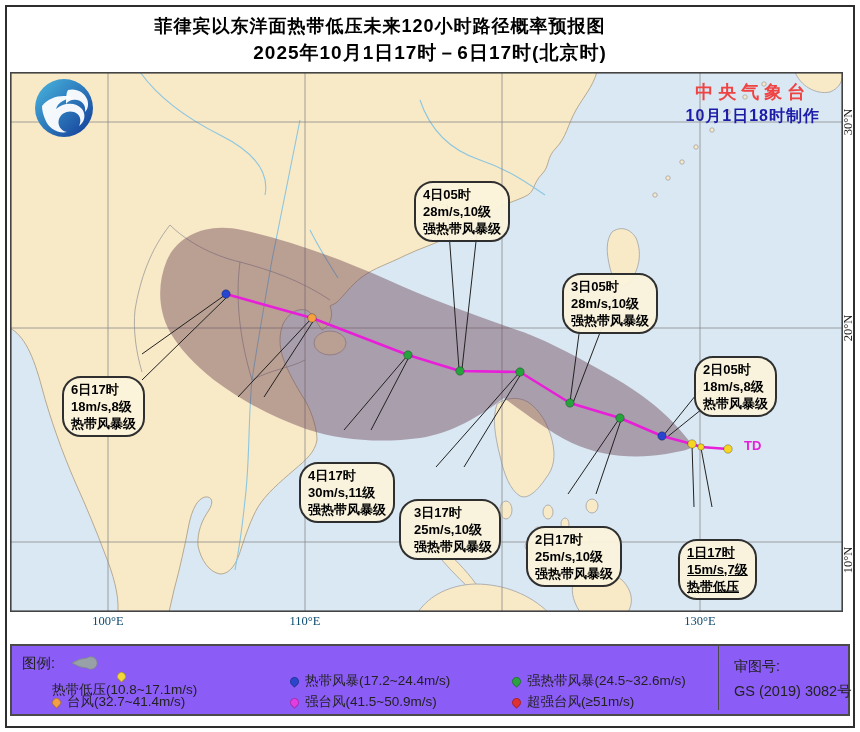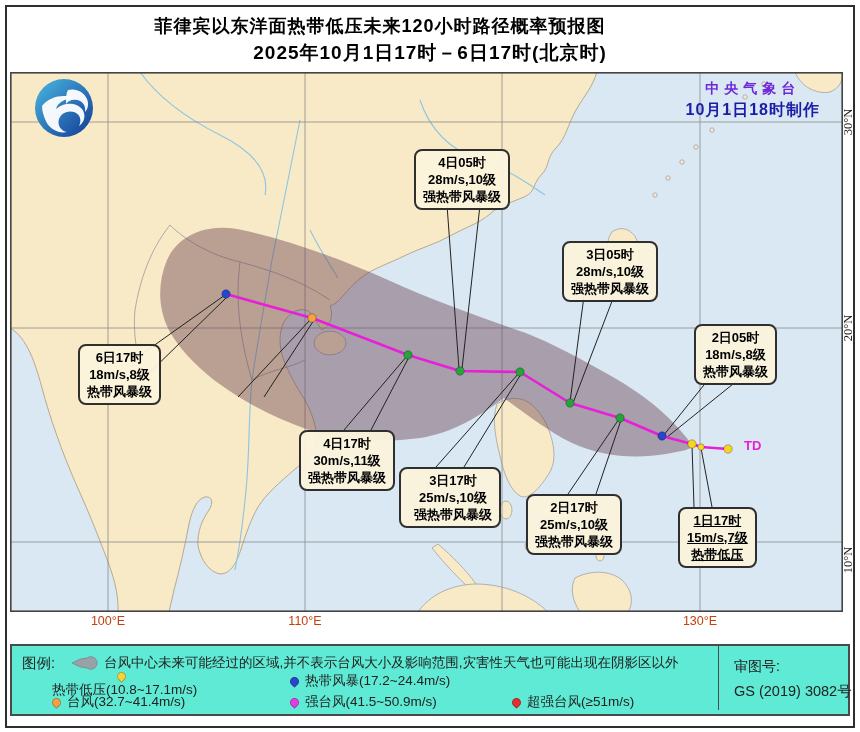--- a/index.html
+++ b/index.html
@@ -6,35 +6,35 @@
   #page{position:relative;width:860px;height:732px;background:#ffffff;overflow:hidden;
         font-family:"Liberation Sans","DejaVu Sans",sans-serif;color:#000;}
   .frame{position:absolute;left:5px;top:5px;width:846px;height:719px;border:2px solid #2e2e2e;}
   
   .title1{position:absolute;left:0;top:14px;width:760px;text-align:center;font-size:18px;font-weight:bold;letter-spacing:1px;}
   .title2{position:absolute;left:0;top:40px;width:860px;text-align:center;font-size:19px;font-weight:bold;letter-spacing:1px;}
   
   #mapbox{position:absolute;left:10px;top:72px;width:833px;height:540px;}
   #mapsvg{position:absolute;left:0;top:0;}
   .producer{position:absolute;right:40px;top:80px;text-align:center;z-index:6;}
-  .producer .agency{font-size:14px;font-weight:bold;color:#6d28d9;letter-spacing:5px;}
+  .producer .agency{font-size:18px;font-weight:bold;color:#ef4444;letter-spacing:5px;}
   .producer .issue{font-size:16px;font-weight:bold;color:#1c1ca8;letter-spacing:1px;margin-top:2px;}
   .logo{position:absolute;left:28px;top:76px;z-index:6;}
   
-  .callout{position:absolute;background:rgba(251,243,219,0.95);border:2px solid #2f2f2f;border-radius:8px;
-           padding:3px 7px;font-size:13px;font-weight:bold;line-height:17px;text-align:center;color:#000;
-           z-index:5;white-space:nowrap;}
+  .callout{position:absolute;background:rgba(251,243,219,0.95);border:2px solid #2f2f2f;border-radius:19px;
+           padding:3px 7px;font-size:13px;font-weight:bold;line-height:17px;text-align:left;color:#000;
+           z-index:5;white-space:nowrap;margin-top:32px;}
   .td-label{position:absolute;left:744px;top:438px;font-size:13px;font-weight:bold;color:#e81fd8;z-index:5;}
   
-  .lon{position:absolute;top:614px;transform:translateX(-50%);font-family:Liberation Sans, sans-serif;
-       font-size:12.5px;color:#c2410c;z-index:2;white-space:nowrap;}
+  .lon{position:absolute;top:614px;transform:translateX(-50%);font-family:Liberation Serif, serif;
+       font-size:12.5px;color:#0c4a6e;z-index:2;white-space:nowrap;}
   .lat{position:absolute;left:826px;width:44px;height:14px;text-align:center;transform:rotate(-90deg);
        font-family:"Liberation Serif","DejaVu Serif",serif;font-size:12.5px;color:#222;z-index:2;white-space:nowrap;}
   
-  .legend{position:absolute;left:10px;top:644px;width:836px;height:68px;border:2px solid #4a4a4a;background:#5eead4;z-index:4;}
+  .legend{position:absolute;left:10px;top:644px;width:836px;height:68px;border:2px solid #4a4a4a;background:#8b5cf6;z-index:4;}
   .legend-label{position:absolute;left:10px;top:8px;font-size:14.5px;color:#222;}
   .cone-icon{position:absolute;left:58px;top:9px;}
   .cone-note{position:absolute;left:92px;top:8px;font-size:13.5px;color:#222;white-space:nowrap;}
   .lg-item{position:absolute;display:flex;align-items:center;font-size:13.5px;color:#222;white-space:nowrap;}
   .lg-dot{display:inline-block;width:9px;height:9px;border-radius:50% 50% 50% 0;transform:rotate(-45deg);
           margin-right:6px;border:1px solid rgba(0,0,0,0.25);box-sizing:border-box;}
   .divider{position:absolute;left:706px;top:0;width:0;height:64px;border-left:1.5px solid #4a4a4a;}
   .approval-label{position:absolute;left:722px;top:12px;font-size:14px;color:#222;}
   .approval-number{position:absolute;left:722px;top:36px;font-size:14.5px;color:#222;white-space:nowrap;}
 </style>
@@ -206,50 +206,53 @@
   <div class="callout" style="left:414px;top:149px;">
     <div>4日05时</div>
     <div>28m/s,10级</div>
     <div>强热带风暴级</div>
   </div>
   <div class="callout" style="left:299px;top:430px;">
     <div>4日17时</div>
     <div>30m/s,11级</div>
     <div>强热带风暴级</div>
   </div>
-  <div class="callout" style="left:78px;top:344px;">
+  <div class="callout" style="left:62px;top:344px;">
     <div>6日17时</div>
     <div>18m/s,8级</div>
     <div>热带风暴级</div>
   </div>
 
   <div class="lon" style="left:108px;">100°E</div>
   <div class="lon" style="left:305px;">110°E</div>
   <div class="lon" style="left:502px;margin-top:47px;">120°E</div>
   <div class="lon" style="left:700px;">130°E</div>
 
   <div class="lat" style="top:115px;">30°N</div>
   <div class="lat" style="top:321px;">20°N</div>
   <div class="lat" style="top:553px;">10°N</div>
 
   <div class="legend">
     <span class="legend-label">图例:</span>
     <svg class="cone-icon" width="30" height="16" viewBox="0 0 30 16">
       <path d="M2,8 Q10,3 17,3 A6.3,6.3 0 1 1 17,13 Q10,13 2,8 Z" fill="#98a0a8" stroke="#7d858d" stroke-width="0.8"></path>
     </svg>
-    <span class="cone-note">台风中心未来可能经过的区域,并不表示台风大小及影响范围,灾害性天气也可能出现在阴影区以外</span>
 
     <div class="lg-item" style="left:40px;top:26px;flex-direction:column;">
       <span class="lg-dot" style="background: rgb(242, 212, 60);"></span>
       <span>热带低压(10.8~17.1m/s)</span>
     </div>
     <div class="lg-item" style="left:278px;top:26px;">
       <span class="lg-dot" style="background: rgb(43, 70, 204);"></span>
       <span>热带风暴(17.2~24.4m/s)</span>
     </div>
+    <div class="lg-item" style="left:500px;top:26px;">
+      <span class="lg-dot" style="background: rgb(42, 162, 63);"></span>
+      <span>强热带风暴(24.5~32.6m/s)</span>
+    </div>
     <div class="lg-item" style="left:40px;top:47px;">
       <span class="lg-dot" style="background: rgb(242, 160, 69);"></span>
       <span>台风(32.7~41.4m/s)</span>
     </div>
     <div class="lg-item" style="left:278px;top:47px;">
       <span class="lg-dot" style="background: rgb(226, 61, 226);"></span>
       <span>强台风(41.5~50.9m/s)</span>
     </div>
     <div class="lg-item" style="left:500px;top:47px;">
       <span class="lg-dot" style="background: rgb(224, 48, 48);"></span>

